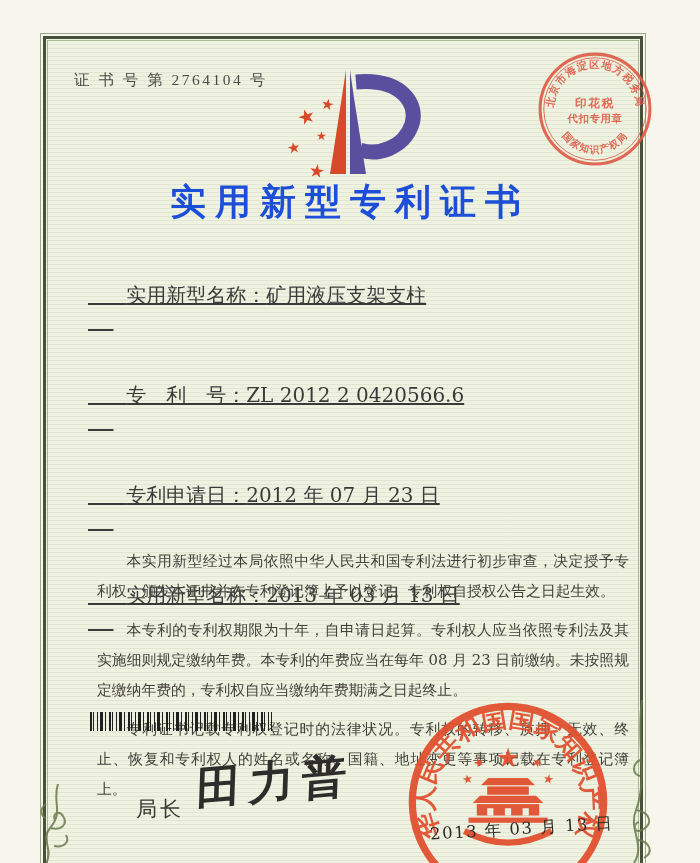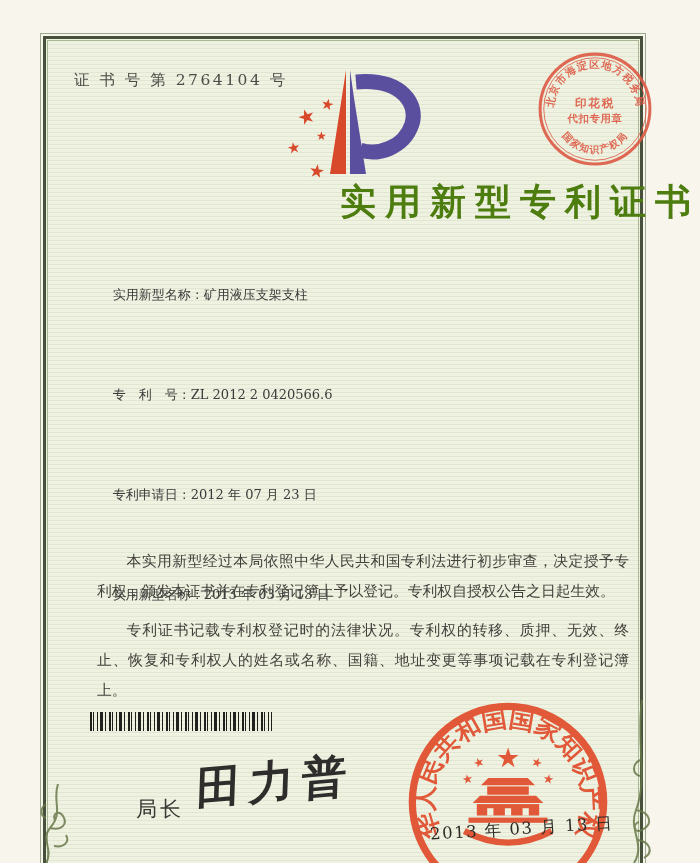--- a/index.html
+++ b/index.html
@@ -18,30 +18,30 @@
     width:100%; height:100%; box-sizing:border-box;
     border:3px solid #46503a;
     outline:1px solid #aab795; outline-offset:-5px;
     background-color:#eff2e1;
     background-image:repeating-linear-gradient(0deg,
       rgba(120,150,100,0.12) 0px, rgba(120,150,100,0.12) 1px,
       transparent 1px, transparent 4px);
   }
   .cert-no {
     position:absolute; left:74px; top:70px;
-    font-size:15.5px; letter-spacing:2.5px; color:#4d4b48; white-space:pre;
+    font-size:15.5px; letter-spacing:2.5px; color:#4d4b48; white-space:pre;font-family:Liberation Serif, serif;
   }
   .logo { position:absolute; left:272px; top:64px; width:156px; height:116px; }
   .tax-stamp { position:absolute; left:534px; top:48px; width:122px; height:122px; opacity:.9; }
   .title {
-    position:absolute; left:0; right:0; top:178px; text-align:right;
-    font-size:36px; font-weight:600; letter-spacing:9px; color:#4d7c0f; white-space:pre;
+    position:absolute; left:0; right:0; top:178px; text-align:center;
+    font-size:36px; font-weight:600; letter-spacing:9px; color:#1d4ed8; white-space:pre;
   }
   .fields { position:absolute; left:88px; right:70px; top:256px; }
-  .field-row { margin-bottom:22px; line-height:26px; font-size:13px; white-space:pre; }
+  .field-row { margin-bottom:22px; line-height:26px; font-size:20px; white-space:pre;text-decoration:underline; }
   .field-label { white-space:pre; }
   .paras { position:absolute; left:88px; right:62px; top:537px; }
   .paras p {
     margin:9px; text-indent:2em; text-align:justify;
     font-size:14.8px; line-height:30px; color:#43403c;
   }
   .barcode {
     position:absolute; left:90px; top:712px; width:182px; height:19px;
     background:repeating-linear-gradient(90deg,
       #20201e 0 2px, transparent 2px 3px,
@@ -136,20 +136,21 @@
     <div class="field-row">
       <span class="field-label">专利申请日：</span><span>2012 年 07 月 23 日</span>
     </div>
     <div class="field-row">
       <span class="field-label">实用新型名称：</span><span>2013 年 03 月 13 日</span>
     </div>
   </div>
 
   <div class="paras">
     <p>本实用新型经过本局依照中华人民共和国专利法进行初步审查，决定授予专利权，颁发本证书并在专利登记簿上予以登记。专利权自授权公告之日起生效。</p>
+    <p>本专利的专利权期限为十年，自申请日起算。专利权人应当依照专利法及其实施细则规定缴纳年费。本专利的年费应当在每年 08 月 23 日前缴纳。未按照规定缴纳年费的，专利权自应当缴纳年费期满之日起终止。</p>
     <p>专利证书记载专利权登记时的法律状况。专利权的转移、质押、无效、终止、恢复和专利权人的姓名或名称、国籍、地址变更等事项记载在专利登记簿上。</p>
   </div>
 
   <div class="barcode"></div>
 
   <div class="director-label">局长</div>
   <div class="signature">田力普</div>
 
   <svg class="office-seal" viewBox="0 0 200 200">
     <circle cx="100" cy="100" r="92" fill="none" stroke="#e14e2d" stroke-width="7"></circle>

